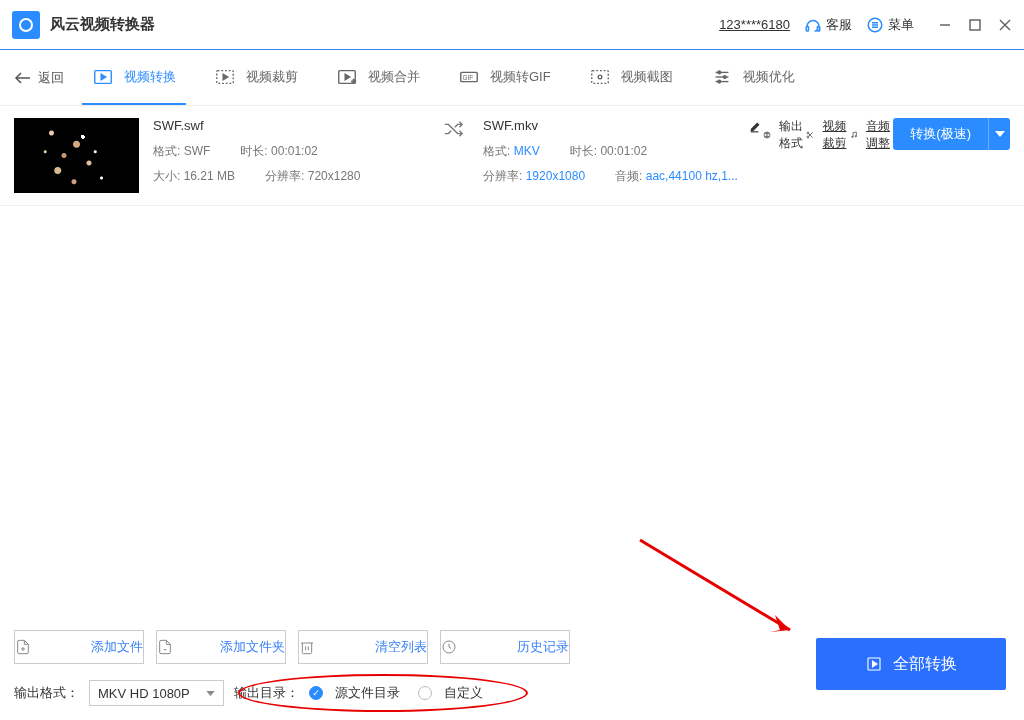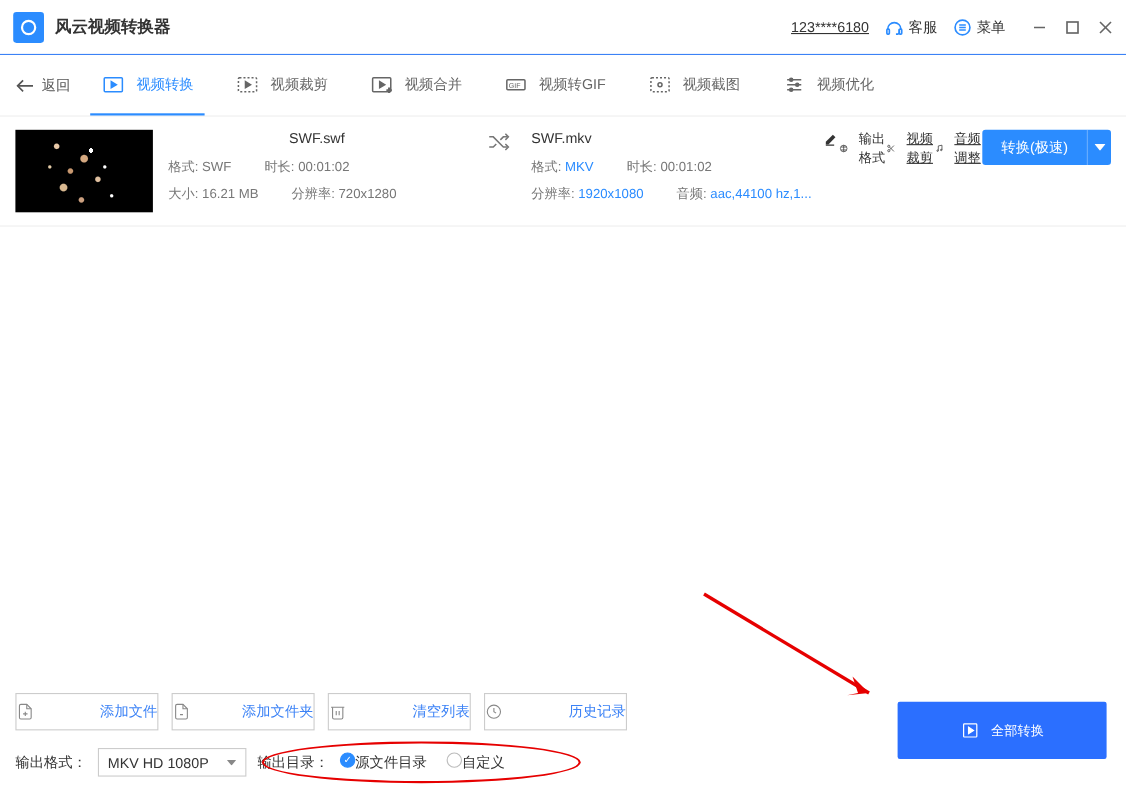--- a/index.html
+++ b/index.html
@@ -21,21 +21,21 @@
 
 .tabs { height: 56px; display: flex; align-items: center; padding: 0 14px; border-bottom: 1px solid #eee; gap: 18px; }
 .back-btn { display: flex; align-items: center; cursor: pointer; color: #555; }
 .back-btn svg { margin-right: 6px; }
 .tab { display: flex; align-items: center; padding: 0 10px; height: 100%; cursor: pointer; color: #666; border-bottom: 2px solid transparent; gap: 10px; }
 .tab.active { color: #2b8cff; border-bottom-color: #2b8cff; }
 .tab svg { stroke: currentColor; }
 
 
 .file-list { padding: 0; }
-.file-row { display: flex; padding: 12px 14px; border-bottom: 1px solid #eee; align-items: flex-start; text-align: center; }
+.file-row { display: flex; padding: 12px 14px; border-bottom: 1px solid #eee; align-items: flex-start; }
 .thumb { width: 125px; height: 75px; background: #000; margin-right: 14px; position: relative; overflow: hidden; }
 .thumb-noise { position: absolute; inset: 0; background:
   radial-gradient(circle at 30% 20%, #e8c9a8 2px, transparent 3px),
   radial-gradient(circle at 50% 35%, #d4a880 3px, transparent 4px),
   radial-gradient(circle at 40% 50%, #c89870 2px, transparent 3px),
   radial-gradient(circle at 60% 60%, #e0c0a0 2px, transparent 3px),
   radial-gradient(circle at 35% 70%, #d8b890 3px, transparent 4px),
   radial-gradient(circle at 48% 85%, #cca080 2px, transparent 3px),
   radial-gradient(circle at 25% 45%, #e4cca8 1px, transparent 2px),
   radial-gradient(circle at 55% 25%, #fff 2px, transparent 2px),
@@ -55,25 +55,25 @@
 .convert-btn { background: #2b8cff; color: #fff; display: flex; align-items: center; height: 32px; border-radius: 3px; overflow: hidden; }
 .convert-btn-main { padding: 0 17px; cursor: pointer; }
 .convert-btn-arrow { width: 22px; height: 100%; display: flex; align-items: center; justify-content: center; border-left: 1px solid rgba(255,255,255,.3); cursor: pointer; }
 
 
 .bottom { position: absolute; bottom: 0; left: 0; right: 0; padding: 14px; }
 .btn-row { display: flex; gap: 12px; margin-bottom: 16px; }
 .tool-btn { width: 130px; height: 34px; border: 1px solid #ccc; background: #fff; display: flex; align-items: center; justify-content: space-between; gap: 8px; cursor: pointer; font-size: 13px; color: #3b82f6; }
 .out-row { display: flex; align-items: center; gap: 10px; font-size: 13px; }
 .select { width: 135px; height: 26px; border: 1px solid #ccc; display: flex; align-items: center; padding: 0 8px; justify-content: space-between; cursor: pointer; }
-.radio { display: inline-flex; gap: 0; cursor: pointer; }
+.radio { display: inline-flex; align-items: center; gap: 12px; cursor: pointer; }
 .radio-circle { width: 14px; height: 14px; border-radius: 50%; border: 1px solid #bbb; display: flex; align-items: center; justify-content: center; }
 .radio.checked .radio-circle { border-color: #2b8cff; background: #2b8cff; }
 .radio.checked .radio-circle::after { content: "✓"; color: #fff; font-size: 9px; }
-.convert-all { position: absolute; right: 18px; bottom: 30px; width: 190px; height: 52px; background: #2b6fff; color: #fff; display: flex; align-items: center; justify-content: center; gap: 10px; font-size: 12px; cursor: pointer; border-radius: 2px; }
+.convert-all { position: absolute; right: 18px; bottom: 30px; width: 190px; height: 52px; background: #2b6fff; color: #fff; display: flex; align-items: center; justify-content: center; gap: 10px; font-size: 16px; cursor: pointer; border-radius: 2px; }
 
 
 .red-ellipse { position: absolute; border: 2px solid #e60000; border-radius: 50%; pointer-events: none; }
 .red-arrow { position: absolute; pointer-events: none; }
 </style>
 </head>
 <body>
 
 <div class="titlebar">
   <div class="logo">

